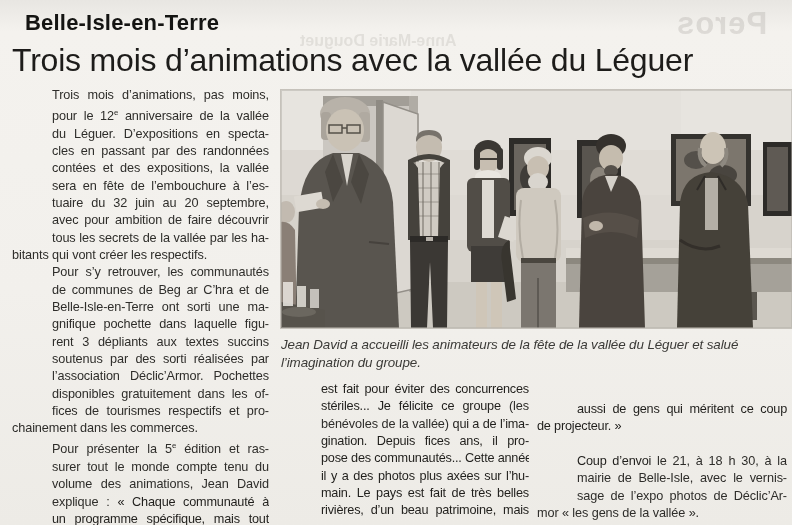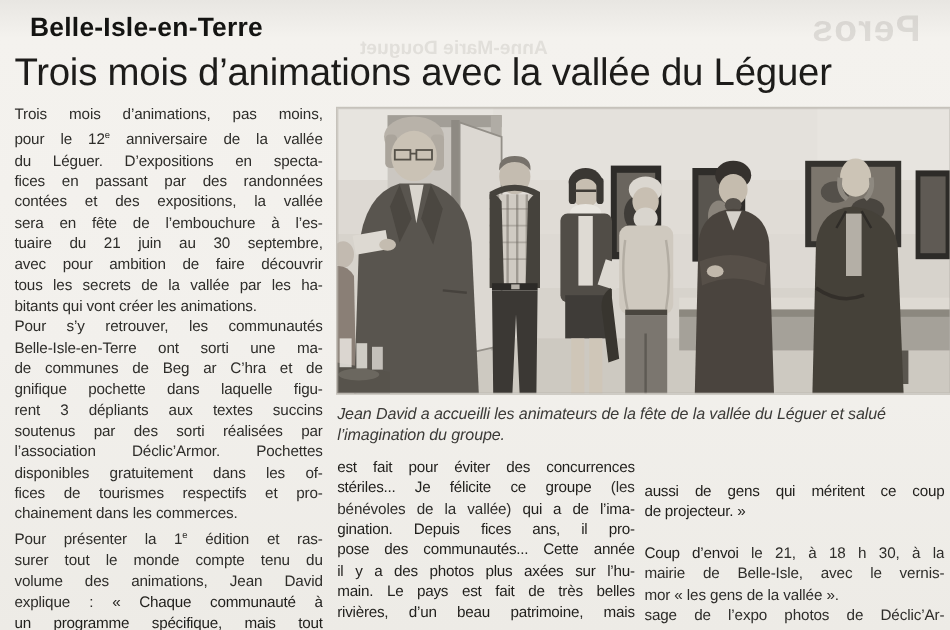--- a/index.html
+++ b/index.html
@@ -18,21 +18,21 @@
   .headline{
     position:absolute;left:12px;top:42px;width:700px;
     font-size:32px;font-weight:400;letter-spacing:-.2px;color:#1d1c1a;
     white-space:nowrap;
   }
   .col{position:absolute;font-size:12.7px;line-height:17.32px;letter-spacing:-.1px;color:#2e2d2a;}
   #col-left{left:12px;top:87px;width:257px;}
   #col-mid{left:281px;top:381px;width:248px;}
   #col-right{left:537px;top:401px;width:250px;}
   .line{white-space:nowrap;overflow:hidden;text-align:justify;text-align-last:left;min-height:17.32px;}
-  .line.j{text-align-last:justify;}
+  .line.j{text-align-last:justify;margin-left:40px;}
   .s-r{}
   .s-b{font-weight:normal;letter-spacing:-.2px;color:#201f1c;}
   .s-i{margin-top:41px;}
   .s-sup{vertical-align:super;font-size:.62em;}
   .caption{position:absolute;left:281px;top:336px;width:511px;
     font-size:13.4px;line-height:17.6px;font-style:italic;color:#3b3a37;letter-spacing:-.1px;}
   .caption .line{text-align-last:left;}
   .photo{position:absolute;left:281px;top:90px;width:511px;height:238px;outline:1px solid #c6c2bb;}
   .bleed{position:absolute;transform:scaleX(-1);font-weight:bold;pointer-events:none;white-space:nowrap;}
   #bleed-peros{left:676px;top:6px;font-size:31px;color:rgba(128,125,118,.20);letter-spacing:1px;}
@@ -46,38 +46,38 @@
   <div class="bleed" id="bleed-peros">Peros</div>
   <div class="bleed" id="bleed-anne">Anne-Marie Douguet</div>
 
   <div class="section-label">Belle-Isle-en-Terre</div>
   <h1 class="headline" style="margin:0;">Trois mois d’animations avec la vallée du Léguer</h1>
 
   <div class="col" id="col-left">
       <div class="line j"><span class="s-r">Trois mois d’animations, pas moins,</span></div>
       <div class="line j"><span class="s-r">pour le 12</span><span class="s-sup">e</span><span class="s-r"> anniversaire de la vallée</span></div>
       <div class="line j"><span class="s-r">du Léguer. D’expositions en specta-</span></div>
-      <div class="line j"><span class="s-r">fices en passant par des randonnées</span></div>
+      <div class="line j"><span class="s-r">cles en passant par des randonnées</span></div>
       <div class="line j"><span class="s-r">contées et des expositions, la vallée</span></div>
       <div class="line j"><span class="s-r">sera en fête de l’embouchure à l’es-</span></div>
-      <div class="line j"><span class="s-r">tuaire du 21 juin au 30 septembre,</span></div>
+      <div class="line j"><span class="s-r">tuaire du 32 juin au 20 septembre,</span></div>
       <div class="line j"><span class="s-r">avec pour ambition de faire découvrir</span></div>
       <div class="line j"><span class="s-r">tous les secrets de la vallée par les ha-</span></div>
-      <div class="line"><span class="s-r">bitants qui vont créer les animations.</span></div>
+      <div class="line"><span class="s-r">bitants qui vont créer les respectifs.</span></div>
       <div class="line j"><span class="s-r">Pour s’y retrouver, les communautés</span></div>
+      <div class="line j"><span class="s-r">de communes de Beg ar C’hra et de</span></div>
       <div class="line j"><span class="s-r">Belle-Isle-en-Terre ont sorti une ma-</span></div>
-      <div class="line j"><span class="s-r">de communes de Beg ar C’hra et de</span></div>
       <div class="line j"><span class="s-r">gnifique pochette dans laquelle figu-</span></div>
       <div class="line j"><span class="s-r">rent 3 dépliants aux textes succins</span></div>
       <div class="line j"><span class="s-r">soutenus par des sorti réalisées par</span></div>
       <div class="line j"><span class="s-r">l’association Déclic’Armor. Pochettes</span></div>
       <div class="line j"><span class="s-r">disponibles gratuitement dans les of-</span></div>
       <div class="line j"><span class="s-r">fices de tourismes respectifs et pro-</span></div>
       <div class="line"><span class="s-r">chainement dans les commerces.</span></div>
-      <div class="line j"><span class="s-r">Pour présenter la 1</span><span class="s-sup">e</span><span class="s-r"> édition et ras-</span></div>
+      <div class="line j"><span class="s-r">Pour présenter la 5</span><span class="s-sup">e</span><span class="s-r"> édition et ras-</span></div>
       <div class="line j"><span class="s-r">surer tout le monde compte tenu du</span></div>
       <div class="line j"><span class="s-r">volume des animations, Jean David</span></div>
       <div class="line j"><span class="s-r">explique&nbsp;: </span><span class="s-b">«&nbsp;Chaque communauté à</span></div>
       <div class="line j"><span class="s-b">un programme spécifique, mais tout</span></div>
     </div>
 
   <svg class="photo" role="img" width="511" height="238" viewBox="0 0 511 238" preserveAspectRatio="none" aria-label="Photo noir et blanc : Jean David, debout à gauche, s’adresse à un groupe d’animateurs réunis dans une salle où des photos encadrées sont accrochées au mur, près d’une porte ouverte.">
 
     <rect x="0" y="0" width="511" height="238" fill="#d7d3cc"></rect>
     <rect x="0" y="0" width="511" height="70" fill="#e7e4df"></rect>
@@ -246,17 +246,17 @@
       <div class="line j"><span class="s-b">il y a des photos plus axées sur l’hu-</span></div>
       <div class="line j"><span class="s-b">main. Le pays est fait de très belles</span></div>
       <div class="line j"><span class="s-b">rivières, d’un beau patrimoine, mais</span></div>
     </div>
   <div class="col" id="col-right">
       <div class="line j"><span class="s-b">aussi de gens qui méritent ce coup</span></div>
       <div class="line"><span class="s-b">de projecteur.&nbsp;»</span></div>
       <div class="line"><span class="s-r"></span></div>
       <div class="line j"><span class="s-b">Coup d’envoi</span><span class="s-r"> le 21, à 18 h 30, à la</span></div>
       <div class="line j"><span class="s-r">mairie de Belle-Isle, avec le vernis-</span></div>
+      <div class="line j"><span class="s-r">sage de l’expo photos de Déclic’Ar-</span></div>
       <div class="line"><span class="s-r">mor «&nbsp;les gens de la vallée&nbsp;».</span></div>
-      <div class="line j"><span class="s-r">sage de l’expo photos de Déclic’Ar-</span></div>
     </div>
 
 </div>
 
 </body></html>

